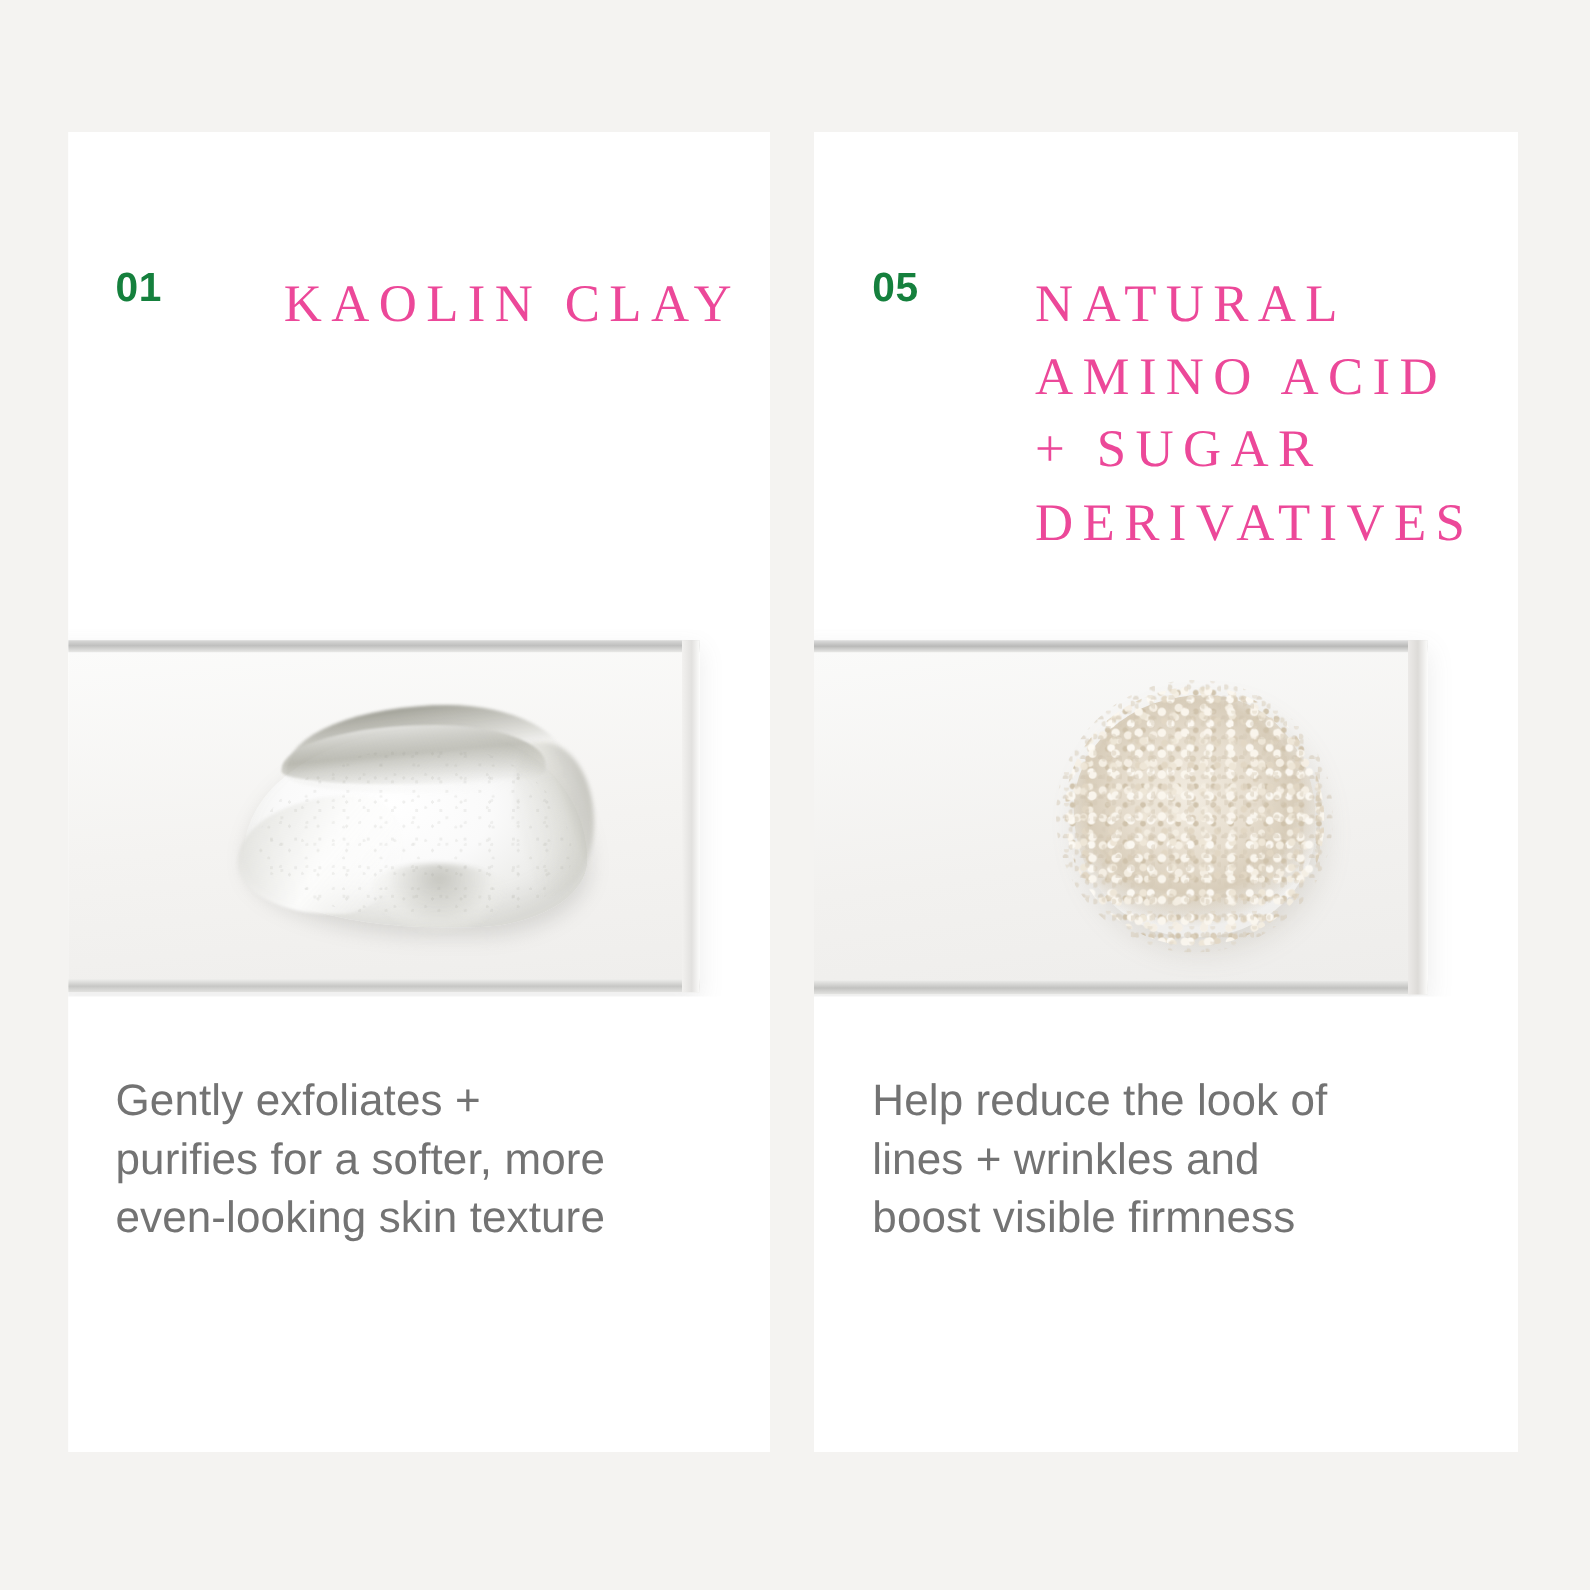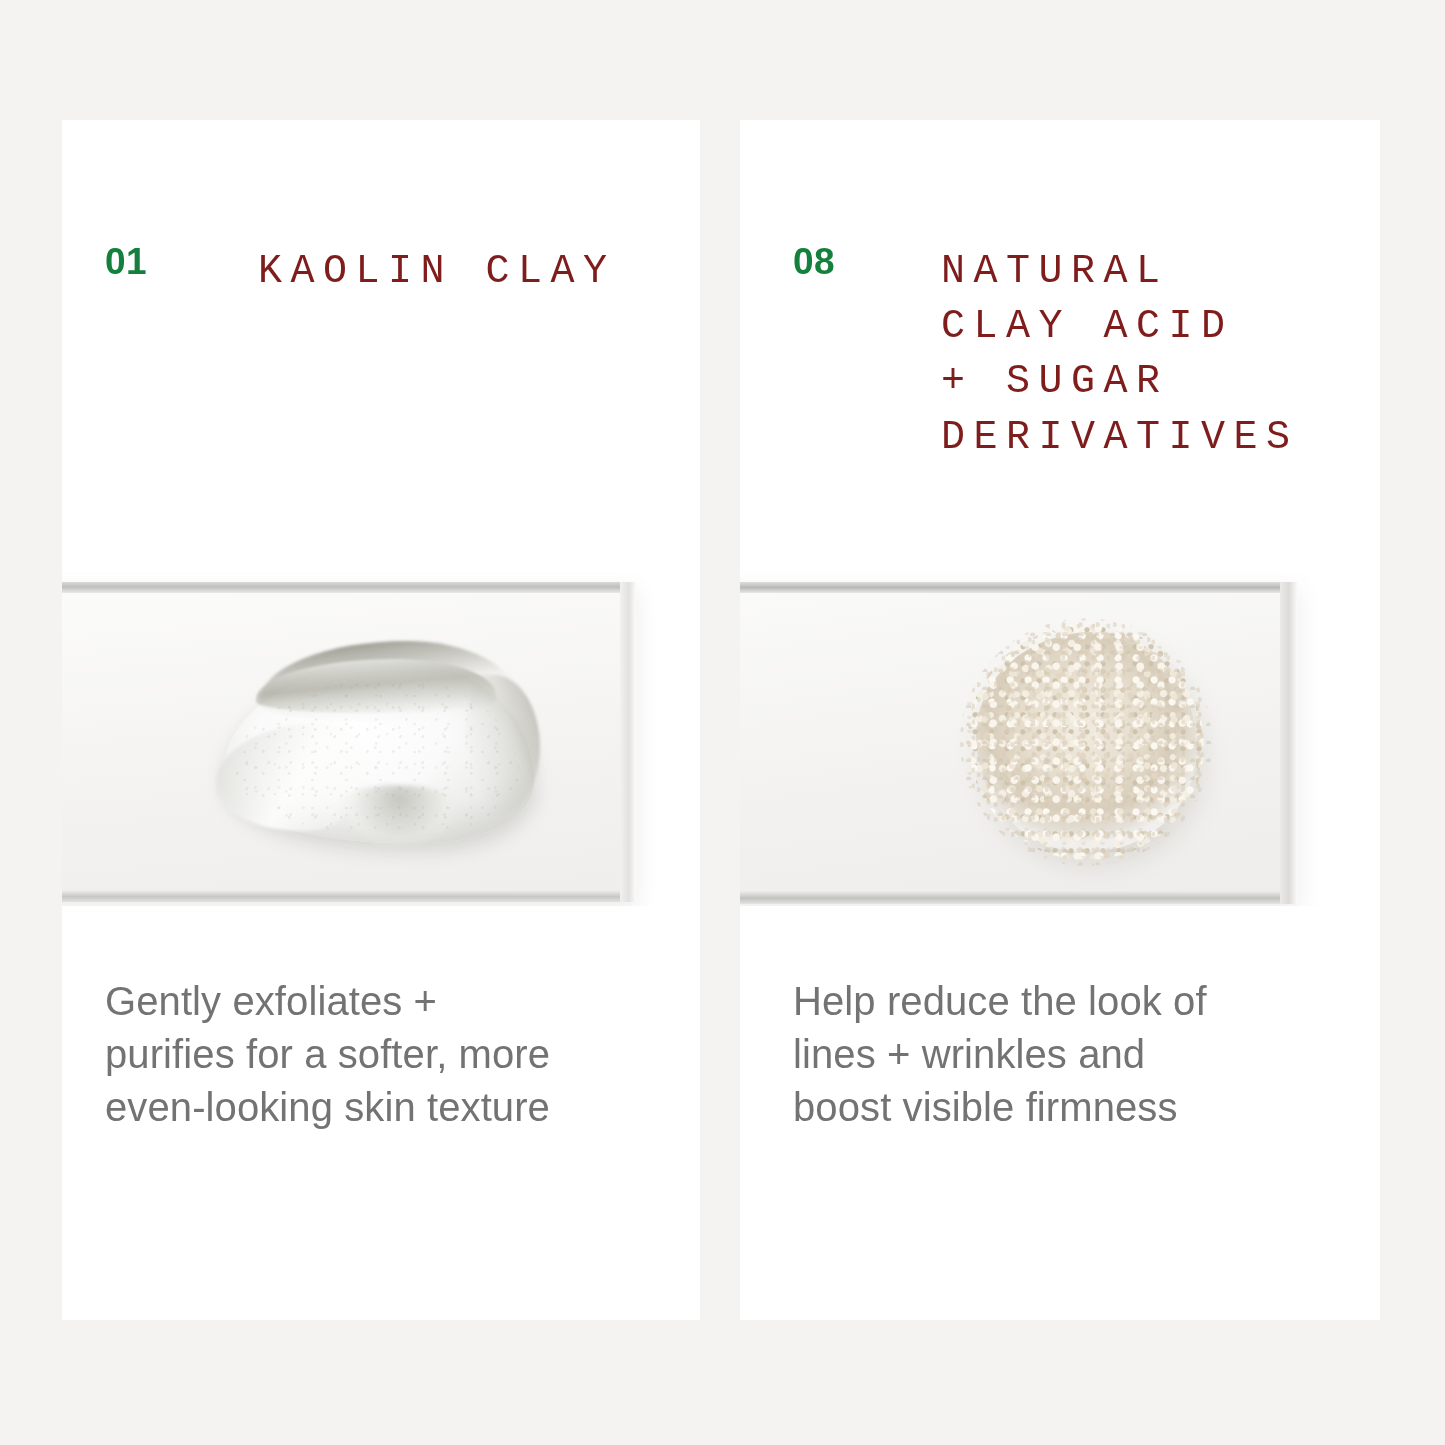--- a/index.html
+++ b/index.html
@@ -48,25 +48,25 @@
     letter-spacing: 0.5px;
     color: #15803d;
     line-height: 1;
   }
   .card-left .num  { left: 43px; }
   .card-right .num { left: 53px; }
 
   .title {
     position: absolute;
     top: 124px;
-    font-family: Liberation Mono, monospace;
+    font-family: Liberation Serif, serif;
     font-weight: 500;
-    font-size: 40px;
+    font-size: 48px;
     letter-spacing: 8.5px;
-    color: #7f1d1d;
+    color: #ec4899;
     line-height: 1.38;
     white-space: pre-line;
     text-align: left;
   }
   .card-left .title  { left: 196px; width: 420px; }
   .card-right .title { left: 201px; width: 430px; }
 
   
   .swatch {
     position: absolute;
@@ -300,23 +300,23 @@
     </div>
 
     <div class="copy">Gently exfoliates +
 purifies for a softer, more
 even-looking skin texture</div>
   </div>
 
   <div class="card card-right">
 
     <div class="card-head">
-      <div class="num">08</div>
+      <div class="num">05</div>
       <div class="title">NATURAL
-CLAY ACID
+AMINO ACID
 + SUGAR
 DERIVATIVES</div>
     </div>
 
     <div class="swatch">
       <div class="plate plate-right">
         <div class="face"></div>
         <div class="edge-top"></div>
         <div class="edge-bottom"></div>
         <div class="edge-right"></div>

